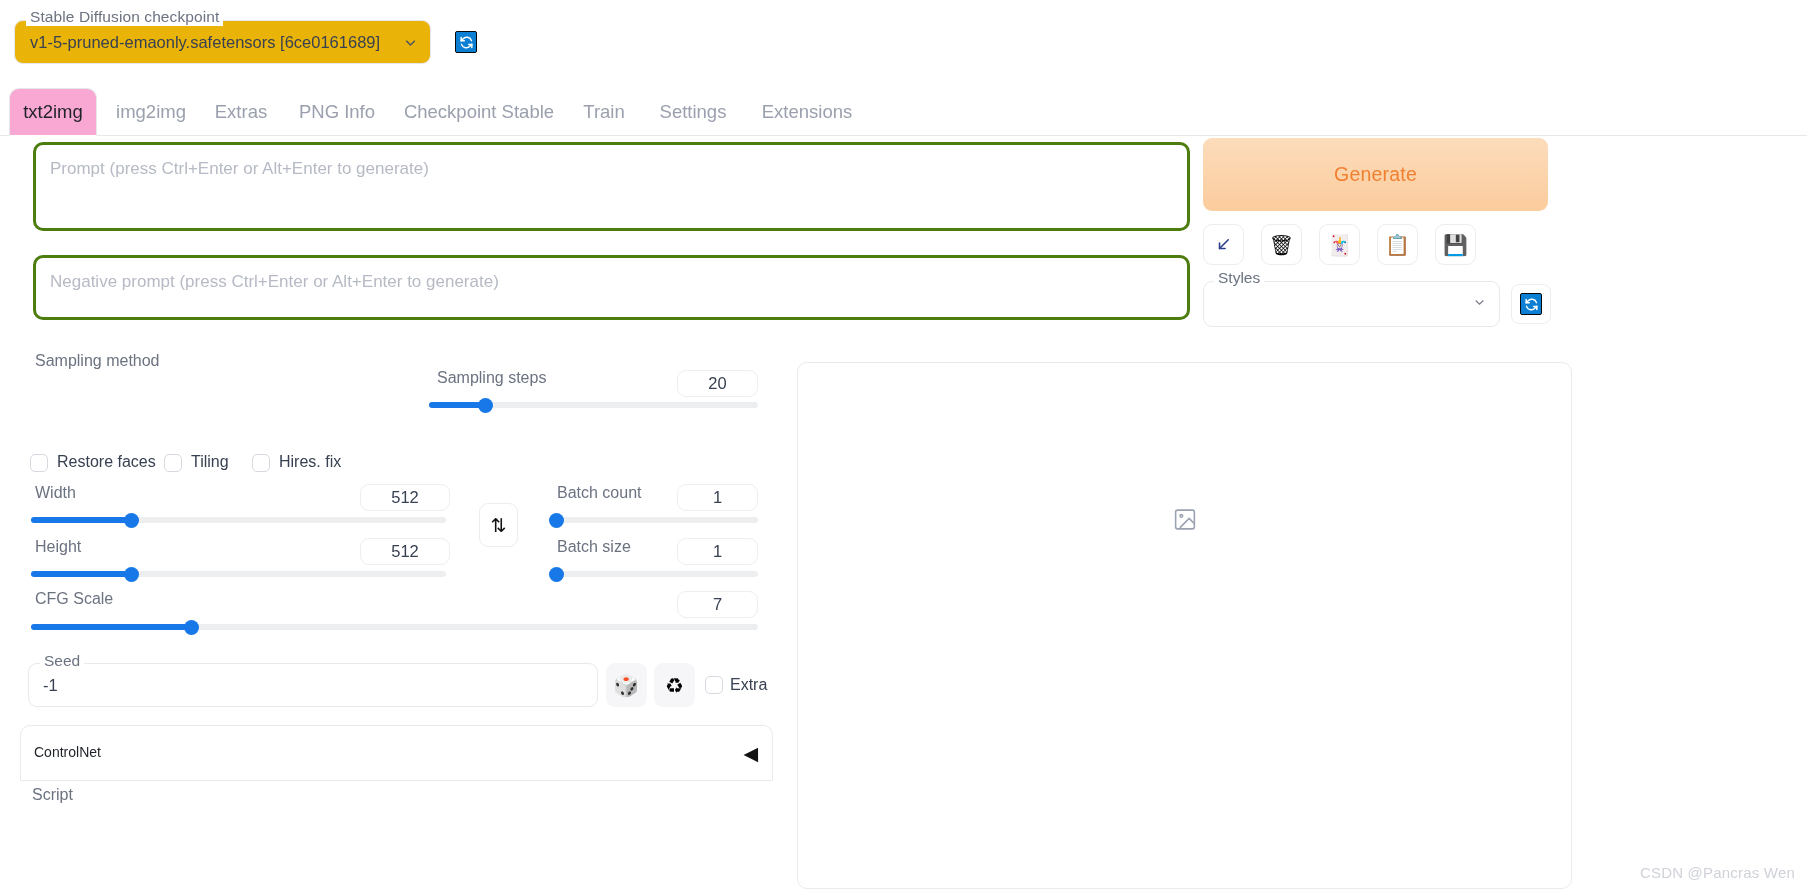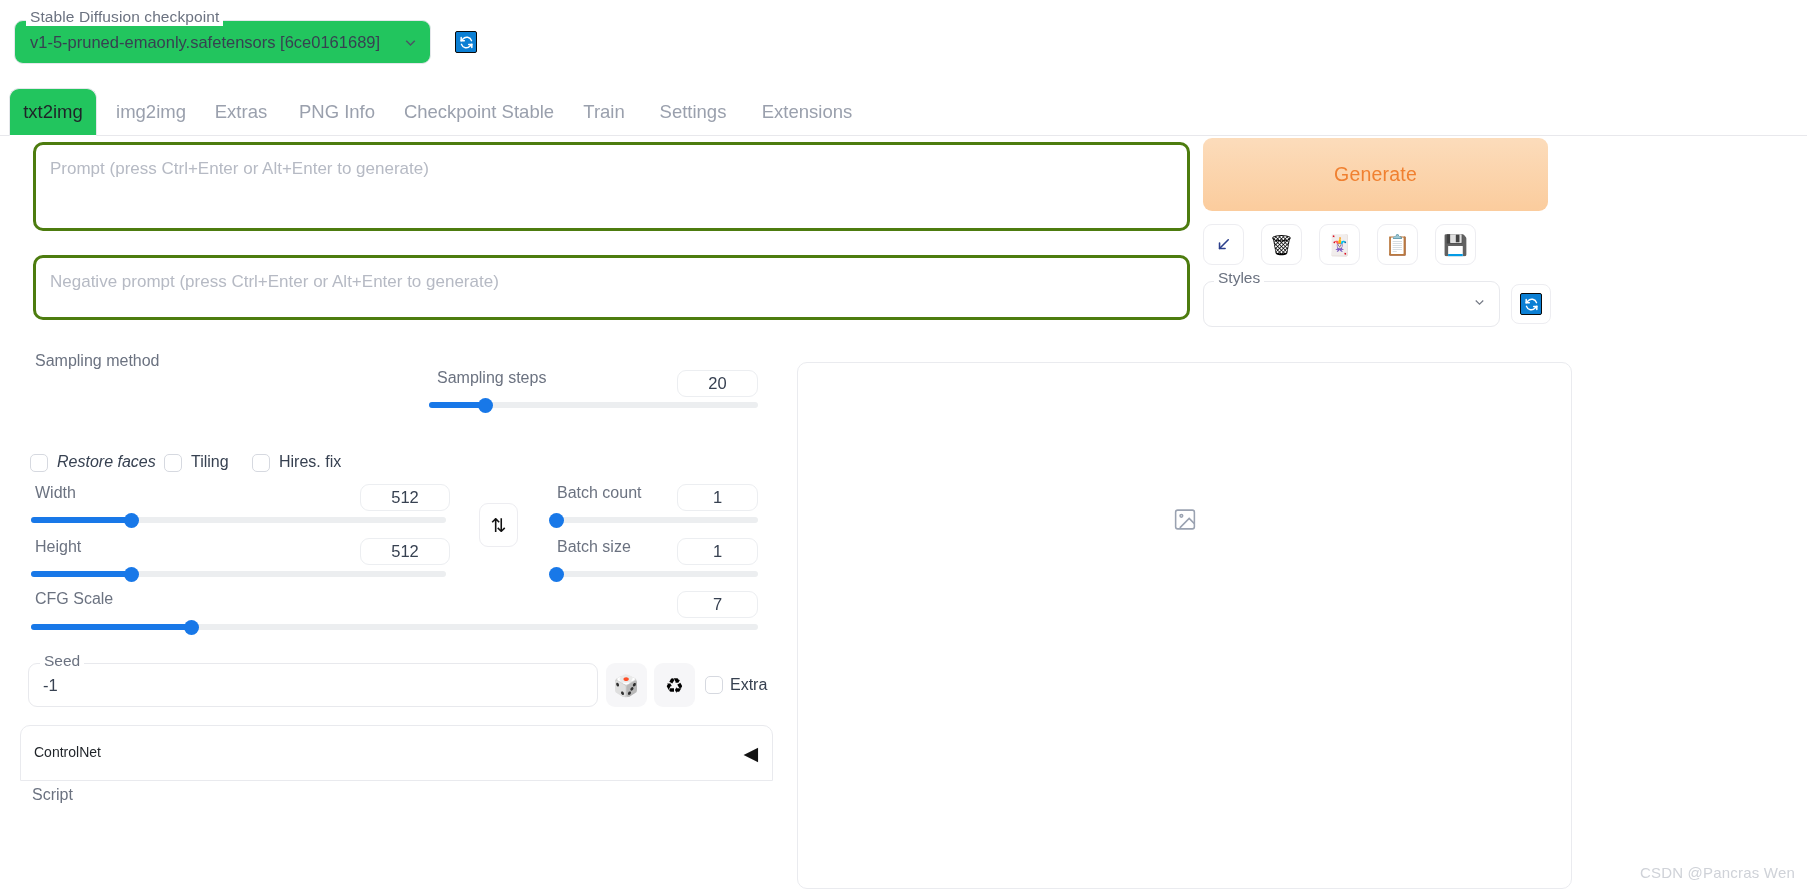--- a/index.html
+++ b/index.html
@@ -21,21 +21,21 @@
     position: absolute; left: 14px; top: 20px; width: 435px; height: 44px;
   }
   .ckpt-legend {
     position: absolute; left: 12px; top: -12px;
     background: #fff; padding: 0 4px;
     font-size: 15.5px; color: #6b7280; letter-spacing: .1px;
     white-space: nowrap; z-index: 2;
   }
   .ckpt-box {
     position: absolute; left: 0; top: 0; width: 417px; height: 44px;
-    border: 1px solid #e5e7eb; border-radius: 9px; background: #22c55e;
+    border: 1px solid #e5e7eb; border-radius: 9px; background: #eab308;
     display: flex; align-items: center;
   }
   .ckpt-value {
     flex: 1; padding-left: 15px; font-size: 16.5px; color: #374151;
     white-space: nowrap; overflow: hidden;
   }
   .ckpt-caret {
     width: 40px; display: flex; align-items: center; justify-content: center;
     color: #4b5563;
   }
@@ -60,21 +60,21 @@
   }
   .tab {
     position: absolute; top: 0; height: 48px;
     display: flex; align-items: center; justify-content: center;
     font-size: 18.5px; color: #9aa0ad; cursor: pointer;
     white-space: nowrap;
   }
   .tab.active {
     color: #1f2328;
     border: 1px solid #e5e7eb; border-bottom: 1px solid #fff;
-    border-radius: 10px 10px 0 0; background: #22c55e;
+    border-radius: 10px 10px 0 0; background: #f9a8d4;
   }
 
   
   .prompt-box {
     position: absolute; border: 3px solid #4d7c0f; border-radius: 10px;
     background: #fff;
   }
   .prompt-ph {
     position: absolute; left: 14px; top: 14px;
     font-size: 17px; color: #b6bac4; white-space: nowrap;
@@ -302,21 +302,21 @@
 
   <div class="lbl" style="left:437px; top:23px;">Sampling steps</div>
   <div class="numbox" style="left:677px; top:24px; width:81px; height:27px;">20</div>
   <div class="slider" id="sl-steps" style="left:429px; top:52px; width:329px;">
     <div class="track"></div>
     <div class="fill" style="width: 17%;"></div>
     <div class="knob" style="left: 17%;"></div>
   </div>
 
   <div class="cb" style="left:30px;  top:108px;"></div>
-  <div class="lbl" style="left:57px; top:107px; color:#374151;font-style:italic;">Restore faces</div>
+  <div class="lbl" style="left:57px; top:107px; color:#374151;">Restore faces</div>
   <div class="cb" style="left:164px; top:108px;"></div>
   <div class="lbl" style="left:191px;top:107px; color:#374151;">Tiling</div>
   <div class="cb" style="left:252px; top:108px;"></div>
   <div class="lbl" style="left:279px;top:107px; color:#374151;">Hires. fix</div>
 
   <div class="lbl" style="left:35px; top:138px;">Width</div>
   <div class="numbox" style="left:360px; top:138px; width:90px; height:27px;">512</div>
   <div class="slider" id="sl-width" style="left:31px; top:167px; width:415px;">
     <div class="track"></div>
     <div class="fill" style="width: 24%;"></div>

